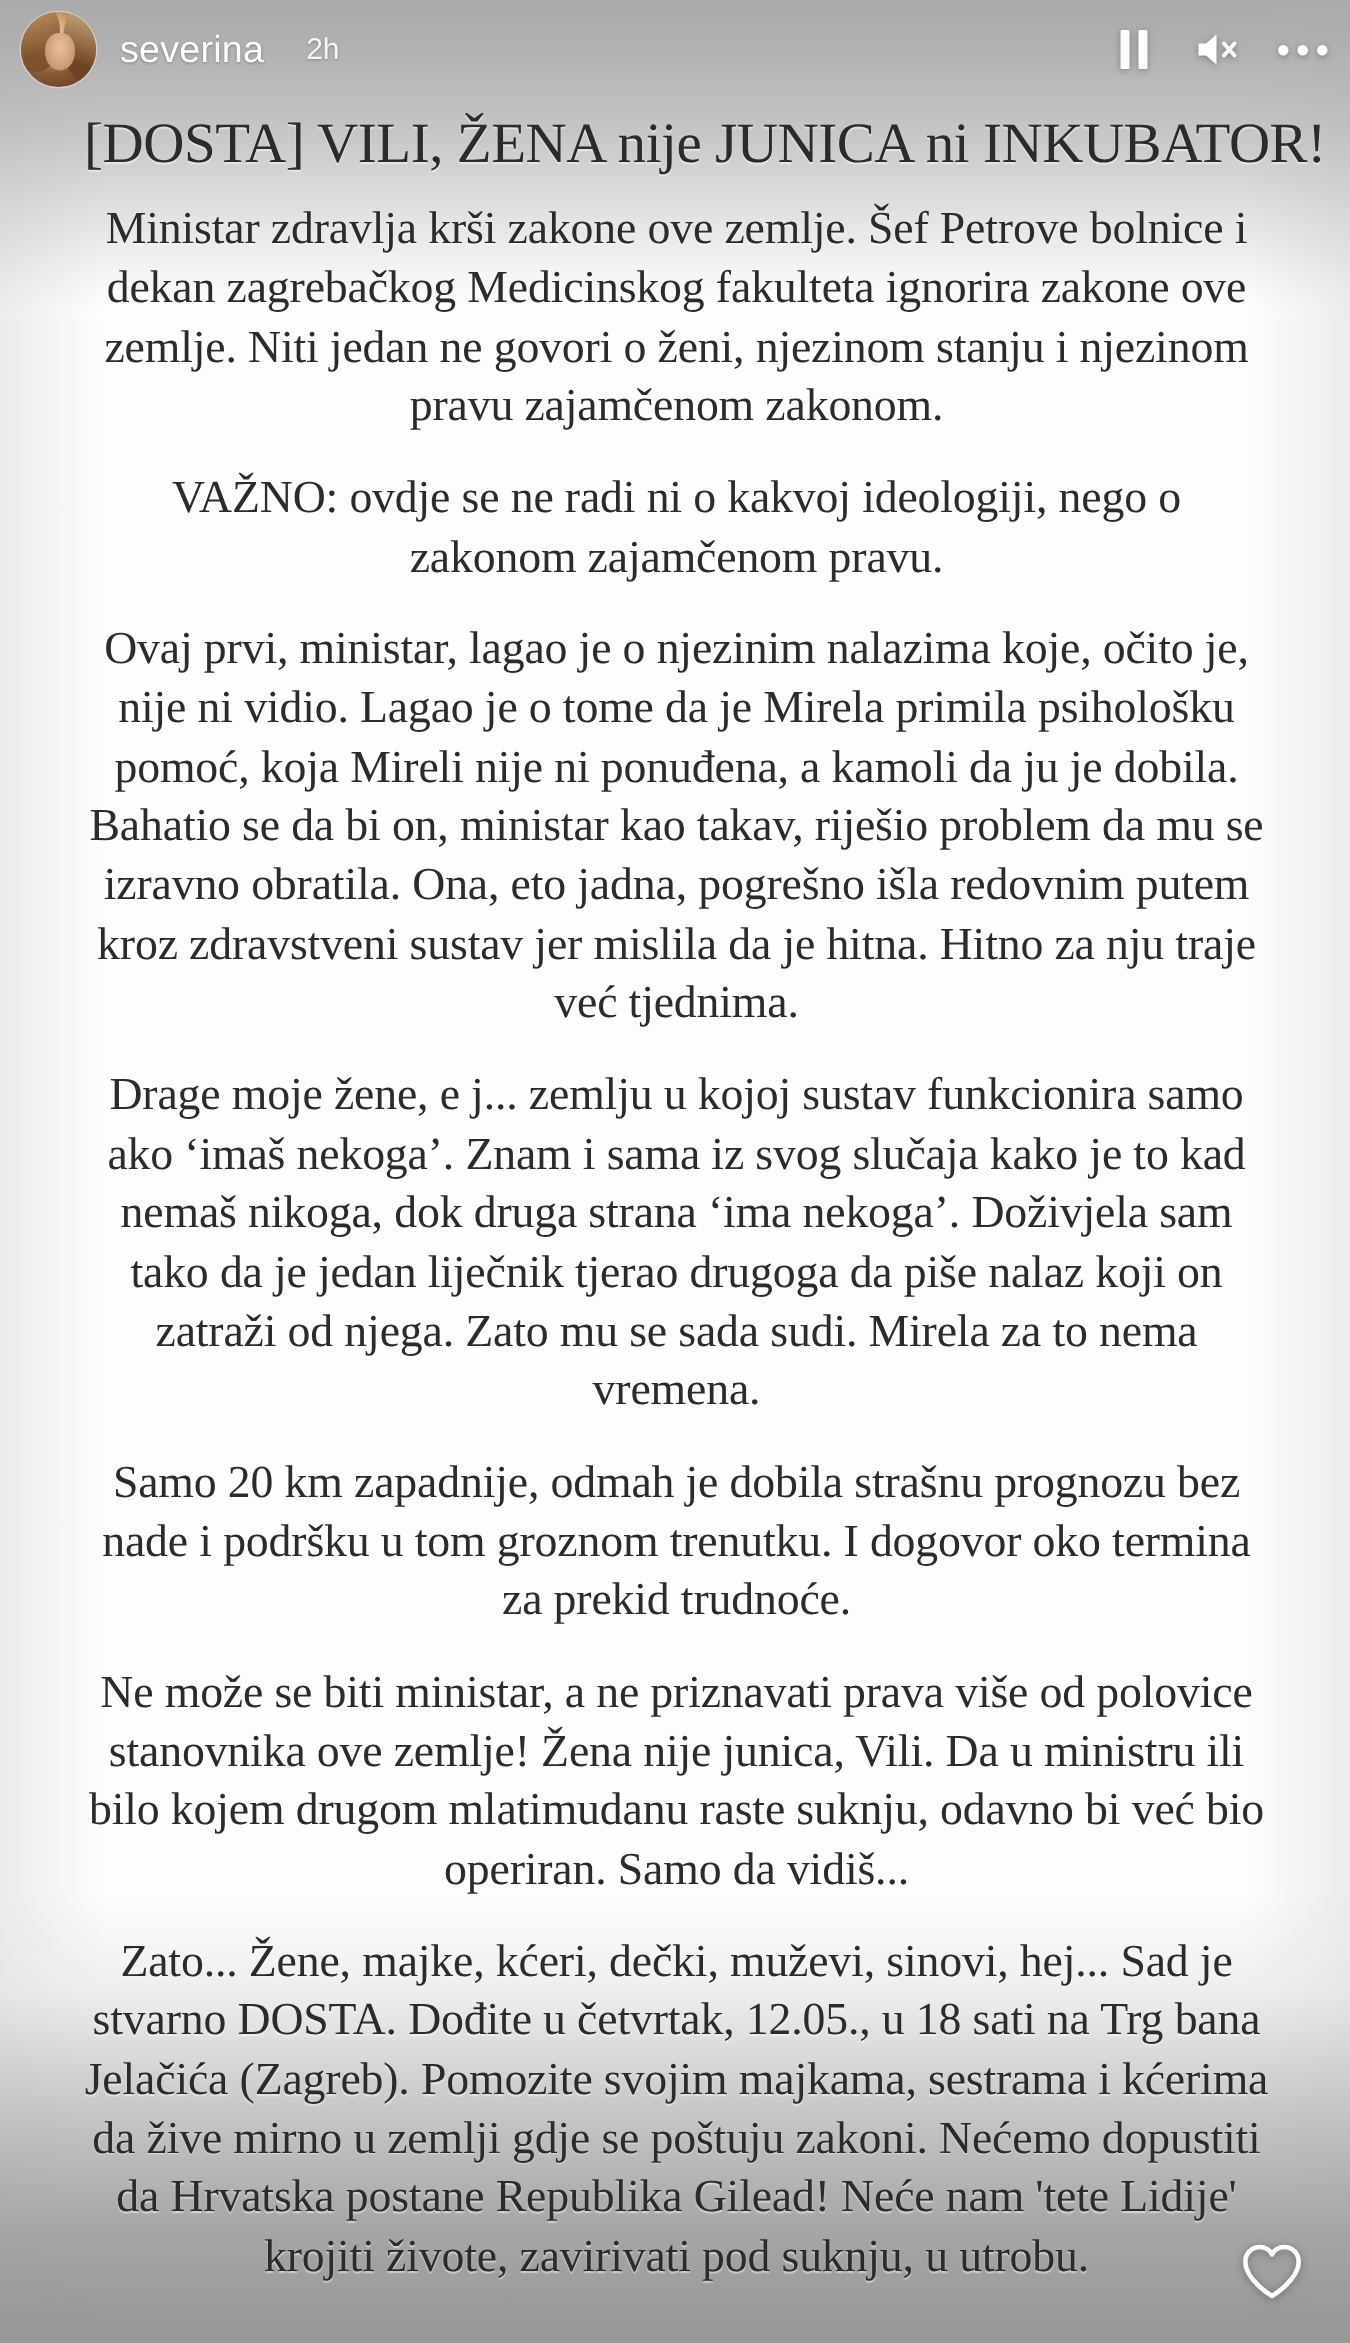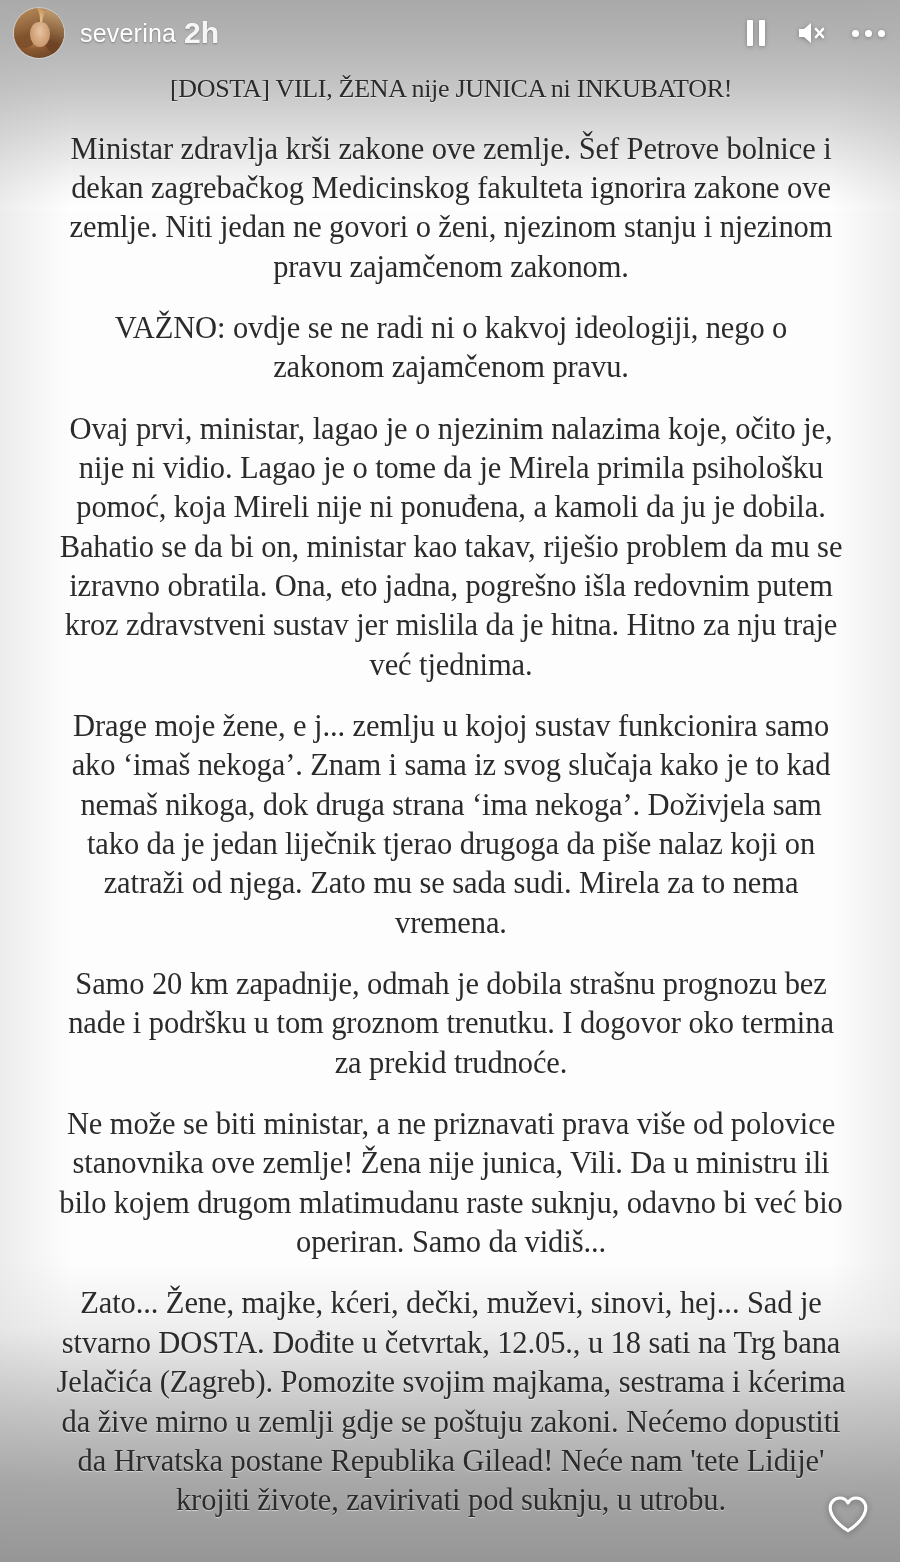--- a/index.html
+++ b/index.html
@@ -117,25 +117,25 @@
     color: #ffffff;
     font-family: "Liberation Sans", sans-serif;
     font-size: 25px;
     font-weight: 400;
     letter-spacing: .2px;
     text-shadow: 0 1px 2px rgba(0,0,0,0.30);
     white-space: nowrap;
   }
 
   .timestamp {
-    margin-left: 8px;
+    margin-left: 28px;
     color: rgba(255,255,255,0.92);
     font-family: "Liberation Sans", sans-serif;
-    font-size: 30px;
-    font-weight: 700;
+    font-size: 20px;
+    font-weight: 400;
     text-shadow: 0 1px 2px rgba(0,0,0,0.28);
   }
 
   .header-spacer { flex: 1 1 auto; }
 
   .hdr-btn {
     display: flex;
     align-items: center;
     justify-content: center;
     width: 46px;
@@ -181,22 +181,22 @@
     color: #2b2b2b;
     font-family: "Liberation Serif", "DejaVu Serif", serif;
     font-size: 30.5px;
     line-height: 1.29;
     letter-spacing: -0.1px;
     text-align: center;
     text-shadow: 0 1px 1px rgba(255,255,255,0.55);
   }
 
   .caption-block p.para-title {
-    font-size: 26px;
-    margin-bottom: 24px;
+    font-size: 38px;
+    margin-bottom: 12px;
     white-space: nowrap;
     letter-spacing: -0.3px;
   }
 
   .caption-block p.para + p.para { margin-top: 22px; }
 
   .para-indent { }
 
   
   .like-button {

